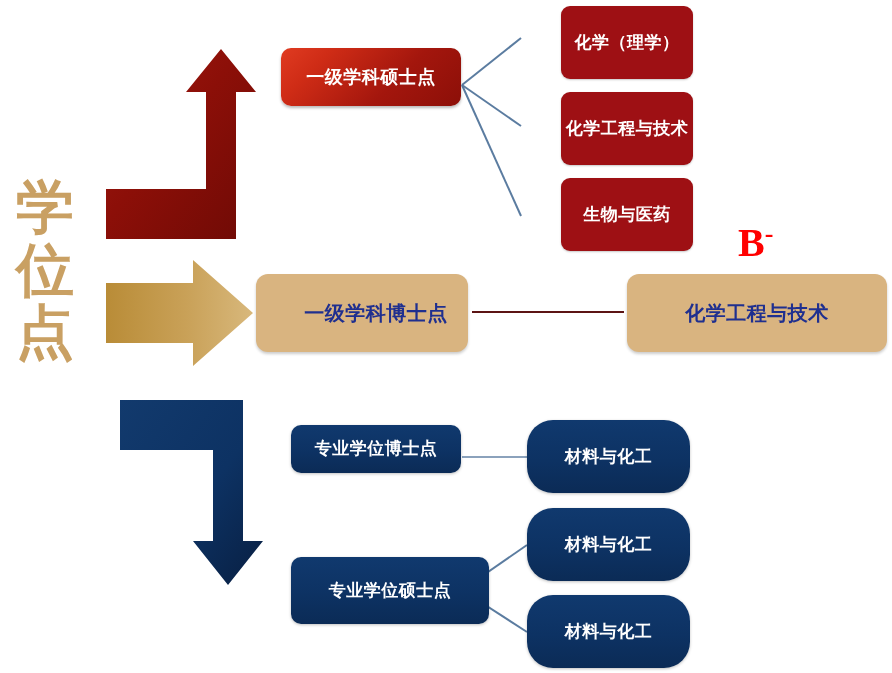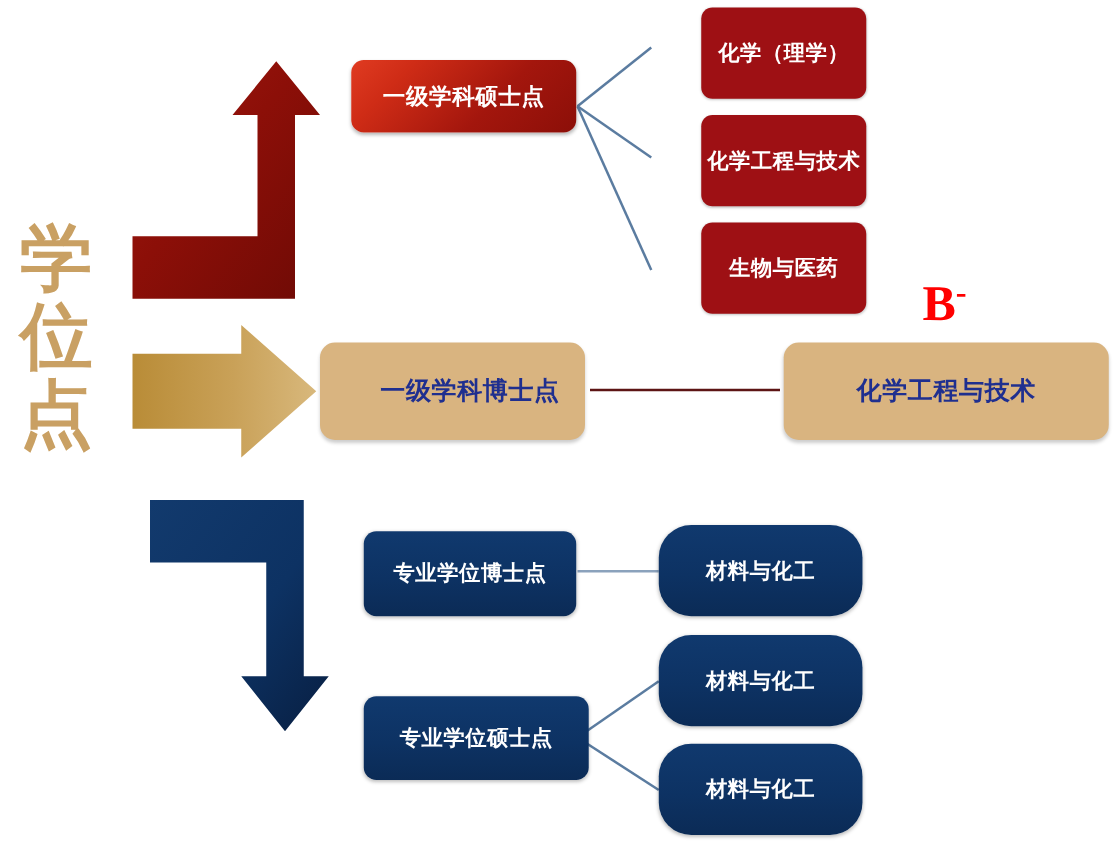--- a/index.html
+++ b/index.html
@@ -92,22 +92,22 @@
   .tan-right { left: 627px; top: 274px; width: 260px; }
 
   
   .node-navy {
     border-radius: 10px;
     color: #ffffff;
     font-size: 17px;
     background: linear-gradient(180deg, #10396e 0%, #0d3263 55%, #0b2b56 100%);
     box-shadow: 0 1px 3px rgba(0,0,0,0.25);
   }
-  .navy-parent-1 { left: 291px; top: 425px; width: 170px; height: 68px; }
-  .navy-parent-2 { left: 291px; top: 557px; width: 180px; height: 67px; }
+  .navy-parent-1 { left: 291px; top: 425px; width: 170px; height: 48px; }
+  .navy-parent-2 { left: 291px; top: 557px; width: 198px; height: 67px; }
   .navy-child    { left: 527px; width: 163px; height: 73px; border-radius: 26px; }
   .nc1 { top: 420px; }
   .nc2 { top: 508px; }
   .nc3 { top: 595px; }
 
   
   .grade-mark {
     position: absolute;
     left: 738px;
     top: 221px;

